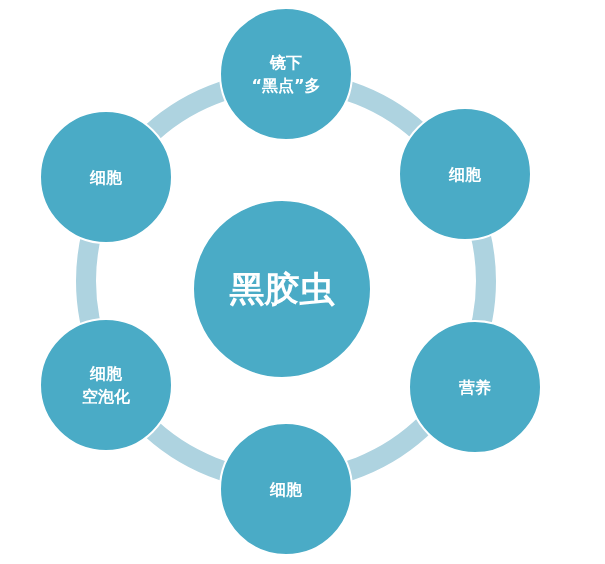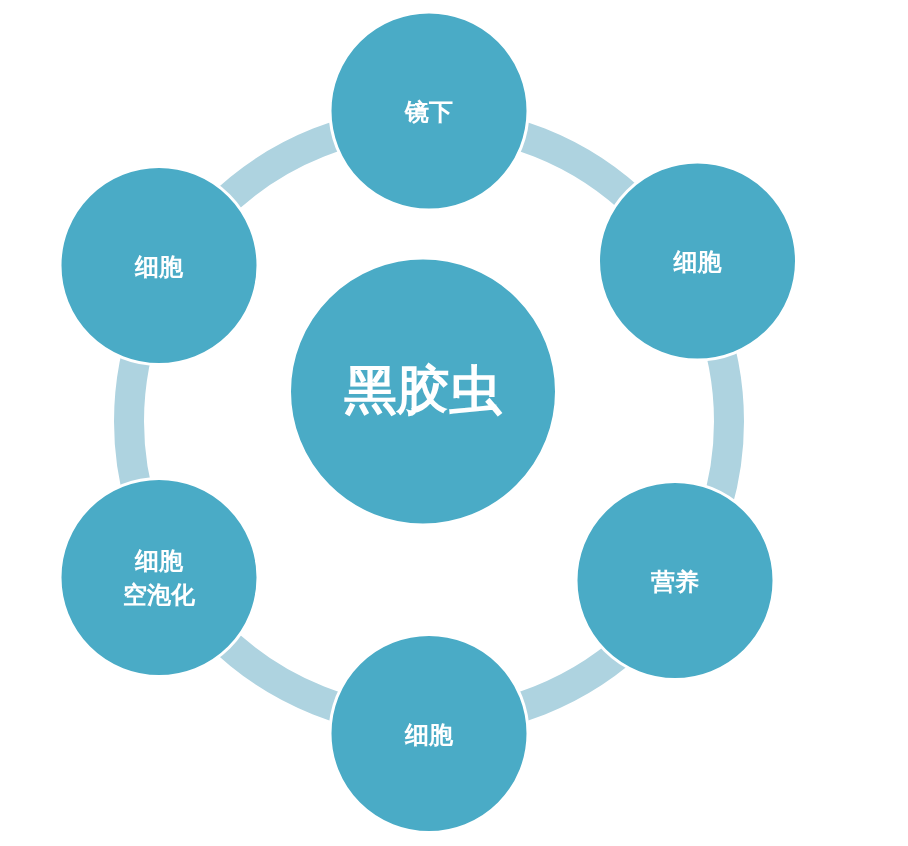--- a/index.html
+++ b/index.html
@@ -19,38 +19,39 @@
   </style>
 </head>
 <body>
 
 <svg class="ring" width="605" height="564" viewBox="0 0 605 564">
   <circle cx="286" cy="281" r="200" fill="none" stroke="#aed3e0" stroke-width="20"></circle>
 </svg>
 
 <div class="node outer" style="left:219px; top:7px;">
   <span>镜下</span>
+  <span>“黑点”多</span>
 </div>
 
 <div class="node outer" style="left:398px; top:107px;">
   <span>细胞</span>
 </div>
 
-<div class="node outer" style="left:383px; top:320px;">
+<div class="node outer" style="left:408px; top:320px;">
   <span>营养</span>
 </div>
 
 <div class="node outer" style="left:219px; top:422px;">
   <span>细胞</span>
 </div>
 
 <div class="node outer" style="left:39px; top:318px;">
   <span>细胞</span>
   <span>空泡化</span>
 </div>
 
 <div class="node outer" style="left:39px; top:110px;">
   <span>细胞</span>
 </div>
 
-<div class="node center" style="left:192px; top:171px;">
+<div class="node center" style="left:192px; top:199px;">
   <span>黑胶虫</span>
 </div>
 
 </body></html>

